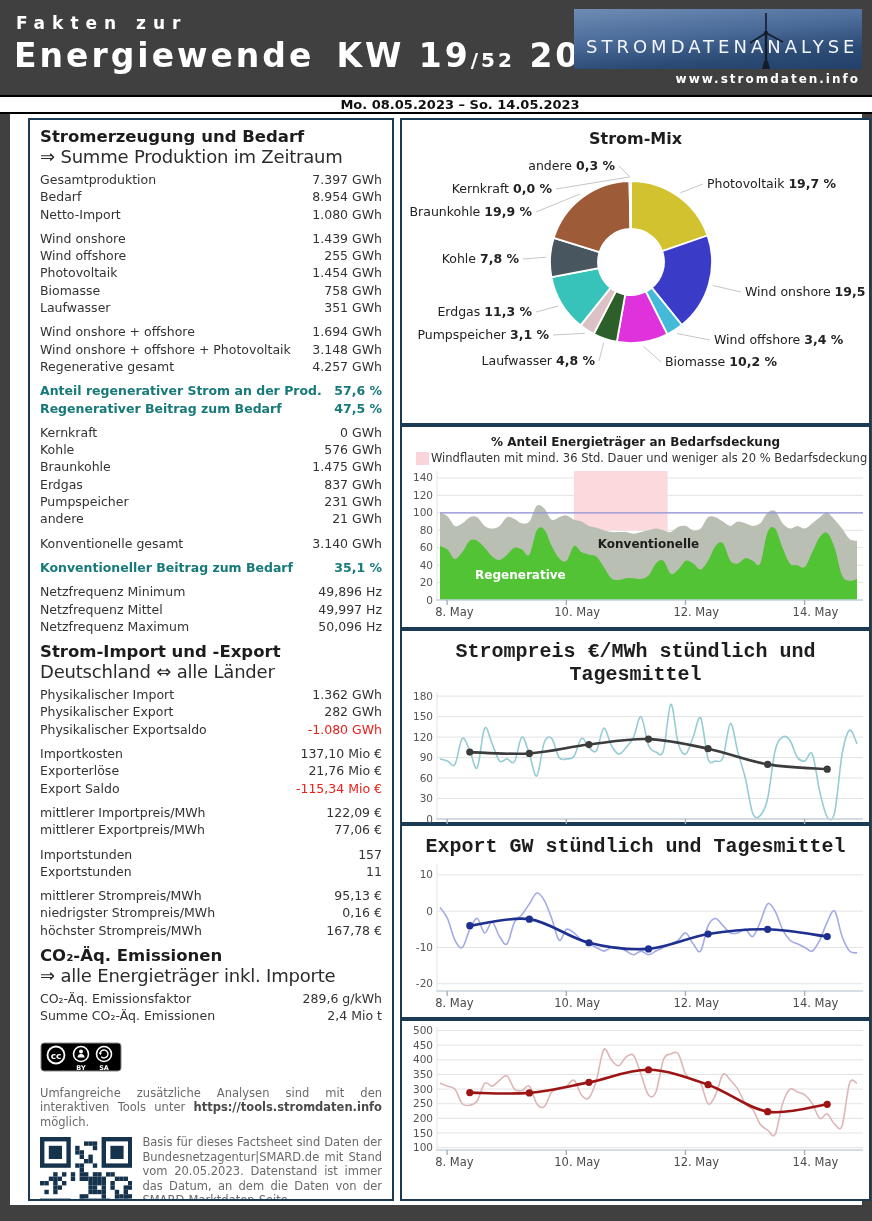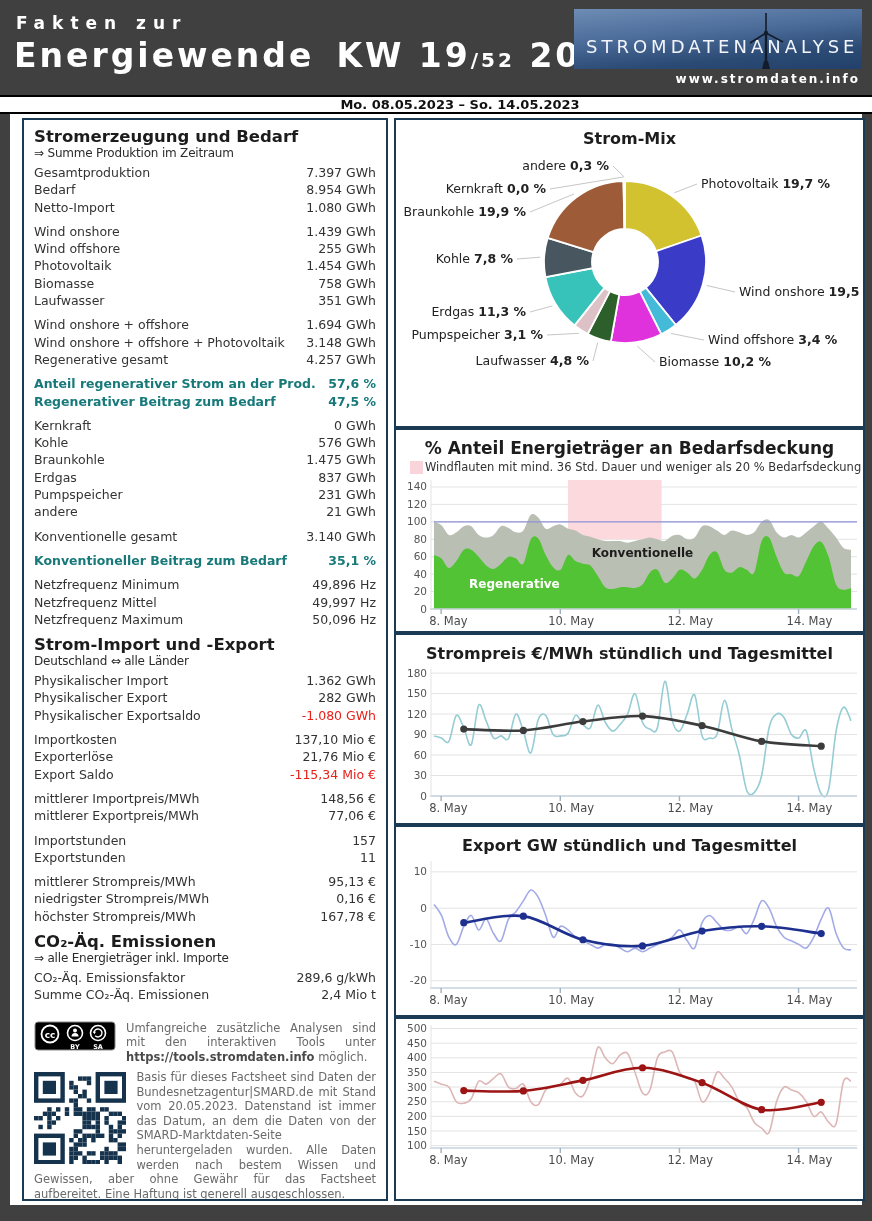--- a/index.html
+++ b/index.html
@@ -18,51 +18,51 @@
      display:flex; align-items:center; }
   .logo-text { width:100%; display:flex; justify-content:space-between; padding:0 12px; font-size:18px; letter-spacing:4px; color:#f2f5fa; margin-top:14px;}
   .logo-turbine { position:absolute; left:172px; top:2px; }
   .logo-url { position:absolute; right:12px; top:72px; font-size:12px; font-weight:bold; letter-spacing:2px; color:#fff; }
 
   
   .datebar { height:19px; background:#fff; border-top:2px solid #000; border-bottom:2px solid #000;
      text-align:center; font-size:13px; font-weight:bold; color:#111; line-height:15px;padding-left:48px; }
 
   
-  .content { margin:0 10px; height:1091px; background:#fff; display:flex; gap:6px; padding:4px 12px; }
+  .content { margin:0 10px; height:1091px; background:#fff; display:flex; gap:6px; padding:4px 18px; }
   .panel { border:2px solid #1b3a54; background:#fff; }
   .left-panel { width:366px; height:1083px; padding:7px 10px 6px 10px; overflow:hidden; flex:none; }
   .right-col { flex:1; display:flex; flex-direction:column; justify-content:space-between; }
 
   .sec-title { font-size:16.5px; font-weight:bold; color:#1c1c1c; margin-top:6px; }
   .sec-title:first-child { margin-top:0; }
-  .sec-sub { font-size:12px; color:#2b2b2b; margin-bottom:4px; letter-spacing:-0.2px;}
+  .sec-sub { font-size:18px; color:#2b2b2b; margin-bottom:4px; letter-spacing:-0.2px;}
   .grp { margin-bottom:7px; }
   .r { display:flex; justify-content:space-between; font-size:12.5px; color:#333; line-height:17.3px; }
   .r .lbl { white-space:nowrap; }
   .r .val { white-space:nowrap; text-align:right; }
   .grp.accent .r { color:#17797a; font-weight:bold; }
   .r .val.neg { color:#e8201a; }
 
-  .lic-row { display:flex; gap:10px; margin-top:17px; align-items:flex-start; }
+  .lic-row { display:flex; gap:10px; margin-top:17px; align-items:flex-start;flex-direction:column; }
   .tools-text { font-size:11.5px; color:#6a6a6a; text-align:justify; line-height:14.5px; flex:1; }
   .tools-text b { color:#4a4a4a; }
   .disc-row { margin-top:6px; font-size:11.5px; color:#6a6a6a; text-align:justify; line-height:14.6px; }
   .qr-float { float:left; margin:2px 10px 2px 0; }
 
   
   .c-title { text-align:center; font-weight:bold; color:#1d1d1d; }
   .p-donut { height:321px; position:relative; }
   .p-donut .c-title { font-size:16px; margin-top:9px; }
   .p-area { height:205px; }
-  .p-area .c-title { font-size:17px; margin-top:8px; }
+  .p-area .c-title { font-size:12px; margin-top:8px; }
   .legend { display:flex; align-items:center; gap:2px; font-size:11.5px; color:#333; margin:2px 0 0 14px; }
   .legend .sw { width:13px; height:13px; background:#f9d4da; flex:none; }
   .p-line { height:195px; }
-  .p-line .c-title { font-size:16px; margin:9px 0 0 0; }
+  .p-line .c-title { font-size:20px; margin:9px 0 0 0;font-family:Liberation Mono, monospace; }
   .p-co2 { height:190px; }
   svg text { font-family:"DejaVu Sans","Liberation Sans",sans-serif; }
 </style>
 </head>
 <body>
 
 <div class="page">
 
   <div class="header">
     <div class="h-small">Fakten zur</div>
@@ -228,21 +228,21 @@
             <span class="val">21,76 Mio €</span>
           </div>
           <div class="r">
             <span class="lbl">Export Saldo</span>
             <span class="val neg">-115,34 Mio €</span>
           </div>
         </div>
         <div class="grp">
           <div class="r">
             <span class="lbl">mittlerer Importpreis/MWh</span>
-            <span class="val">148,56 €</span>
+            <span class="val">122,09 €</span>
           </div>
           <div class="r">
             <span class="lbl">mittlerer Exportpreis/MWh</span>
             <span class="val">77,06 €</span>
           </div>
         </div>
         <div class="grp">
           <div class="r">
             <span class="lbl">Importstunden</span>
             <span class="val">157</span>

